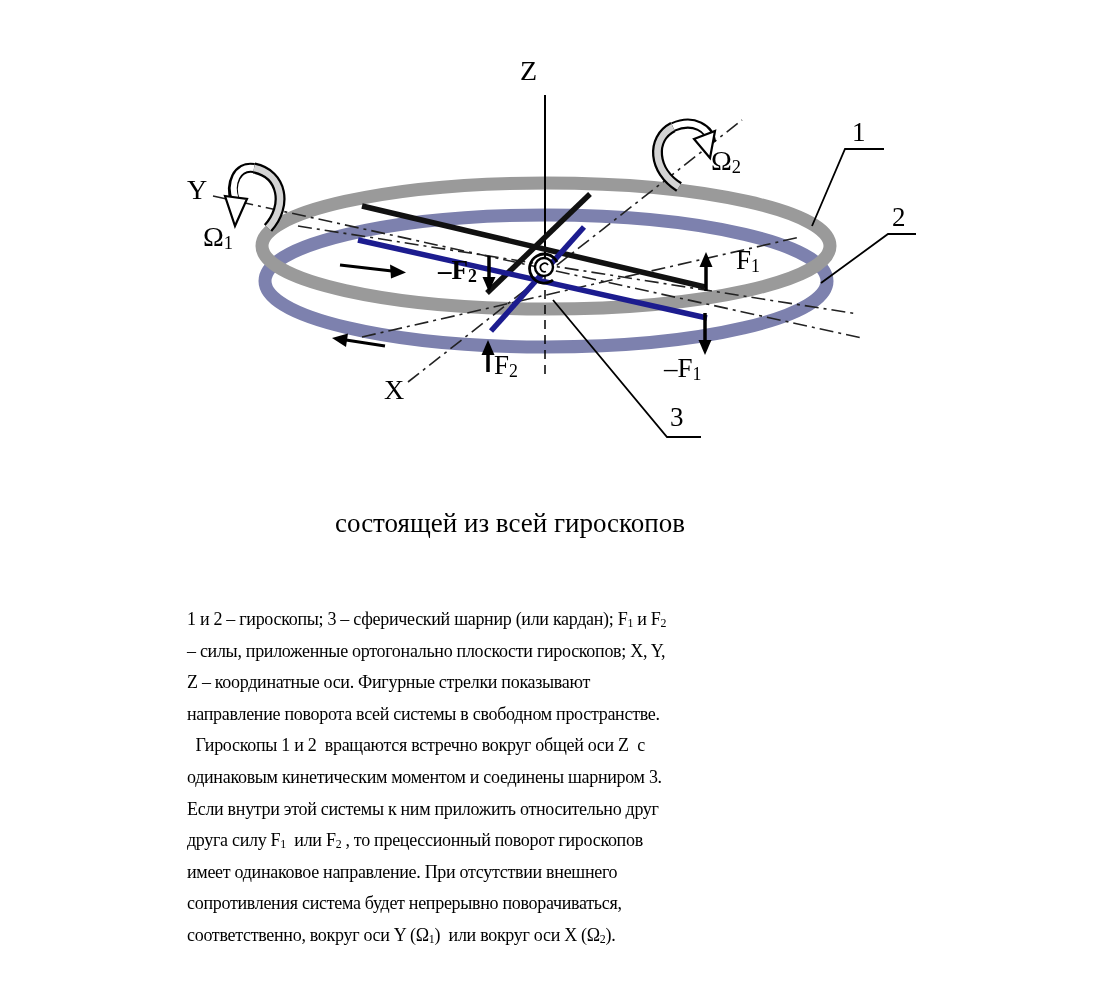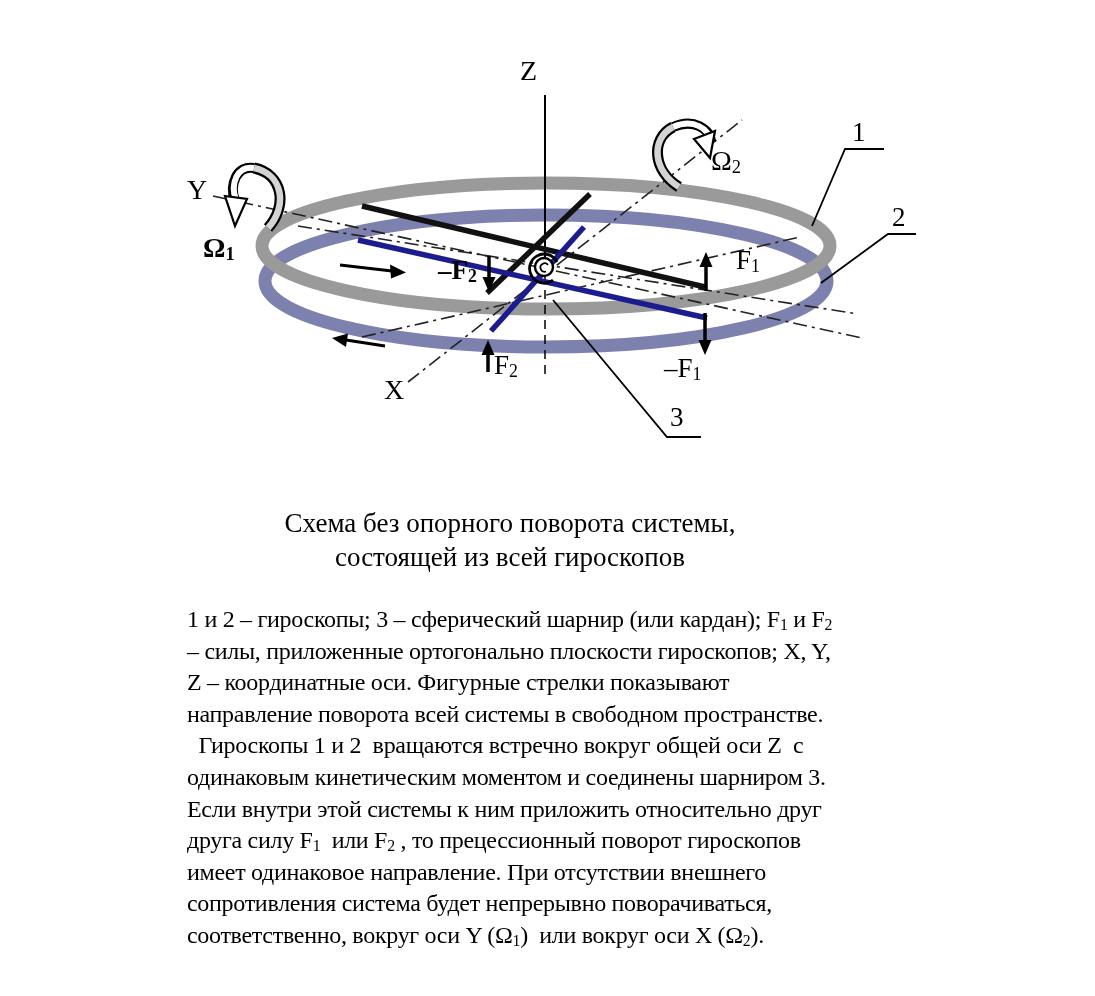--- a/index.html
+++ b/index.html
@@ -4,21 +4,21 @@
 <style>
   html,body{margin:0;padding:0;background:#fff;}
   body{width:1095px;height:996px;position:relative;font-family:"Liberation Serif",serif;color:#000;}
   .fig{position:absolute;left:0;top:0;width:1095px;height:470px;}
   .fig svg{position:absolute;left:0;top:0;}
   .lbl{position:absolute;font-size:28px;line-height:1;white-space:nowrap;}
   .lbl.small{font-size:27px;}
   sub{font-size:66%;line-height:0;vertical-align:baseline;position:relative;top:0.18em;}
   .caption{position:absolute;left:150px;top:506px;width:720px;text-align:center;
            font-size:27px;line-height:34px;}
-  .desc{position:absolute;left:187px;top:604px;font-size:24px;line-height:31.6px;
+  .desc{position:absolute;left:187px;top:604px;font-size:18px;line-height:31.6px;
         letter-spacing:-0.3px;white-space:pre;}
 </style>
 </head>
 <body>
 
 <div class="fig">
   <svg width="1095" height="470" viewBox="0 0 1095 470">
 
     <g>
       <ellipse cx="546" cy="281" rx="281" ry="66" fill="none" stroke="#7d81ae" stroke-width="13"></ellipse>
@@ -104,29 +104,28 @@
       <path d="M 679,187 C 653,171 650,139 673,127" fill="none" stroke="#d4d4d4" stroke-width="6.5"></path>
       <path d="M 673,127 C 694,118 710,129 711,142" fill="none" stroke="#000" stroke-width="10"></path>
       <path d="M 673,127 C 694,118 709,129 710,141" fill="none" stroke="#fff" stroke-width="6"></path>
       <polygon points="694,139 715,131 710,158" fill="#fff" stroke="#000" stroke-width="2.2"></polygon>
     </g>
   </svg>
 
   <div class="lbl" style="left:520px;top:57px;">Z</div>
   <div class="lbl" style="left:187px;top:176px;">Y</div>
   <div class="lbl" style="left:384px;top:376px;">X</div>
-  <div class="lbl" style="left:203px;top:234px;font-weight:bold;">Ω<sub>1</sub></div>
+  <div class="lbl" style="left:203px;top:223px;">Ω<sub>1</sub></div>
   <div class="lbl" style="left:711px;top:135px;margin-top:12px;">Ω<sub>2</sub></div>
   <div class="lbl small" style="left:728px;top:247px;margin-left:8px;">F<sub>1</sub></div>
   <div class="lbl small" style="left:664px;top:355px;">–F<sub>1</sub></div>
   <div class="lbl small" style="left:494px;top:352px;">F<sub>2</sub></div>
   <div class="lbl small" style="left:438px;top:257px;font-weight:bold;">–F<sub>2</sub></div>
   <div class="lbl small" style="left:852px;top:119px;">1</div>
   <div class="lbl small" style="left:892px;top:204px;">2</div>
   <div class="lbl small" style="left:670px;top:404px;">3</div>
 </div>
 
 <div class="caption">
-  <div>Схема без опорного поворота системы,</div>
   <div>состоящей из всей гироскопов</div>
 </div>
 
 <div class="desc"><div>1 и 2 – гироскопы; 3 – сферический шарнир (или кардан); F<sub>1</sub> и F<sub>2</sub></div><div>– силы, приложенные ортогонально плоскости гироскопов; X, Y,</div><div>Z – координатные оси. Фигурные стрелки показывают</div><div>направление поворота всей системы в свободном пространстве.</div><div>  Гироскопы 1 и 2  вращаются встречно вокруг общей оси Z  с</div><div>одинаковым кинетическим моментом и соединены шарниром 3.</div><div>Если внутри этой системы к ним приложить относительно друг</div><div>друга силу F<sub>1</sub>  или F<sub>2</sub> , то прецессионный поворот гироскопов</div><div>имеет одинаковое направление. При отсутствии внешнего</div><div>сопротивления система будет непрерывно поворачиваться,</div><div>соответственно, вокруг оси Y (Ω<sub>1</sub>)  или вокруг оси X (Ω<sub>2</sub>).</div></div>
 
 </body></html>

